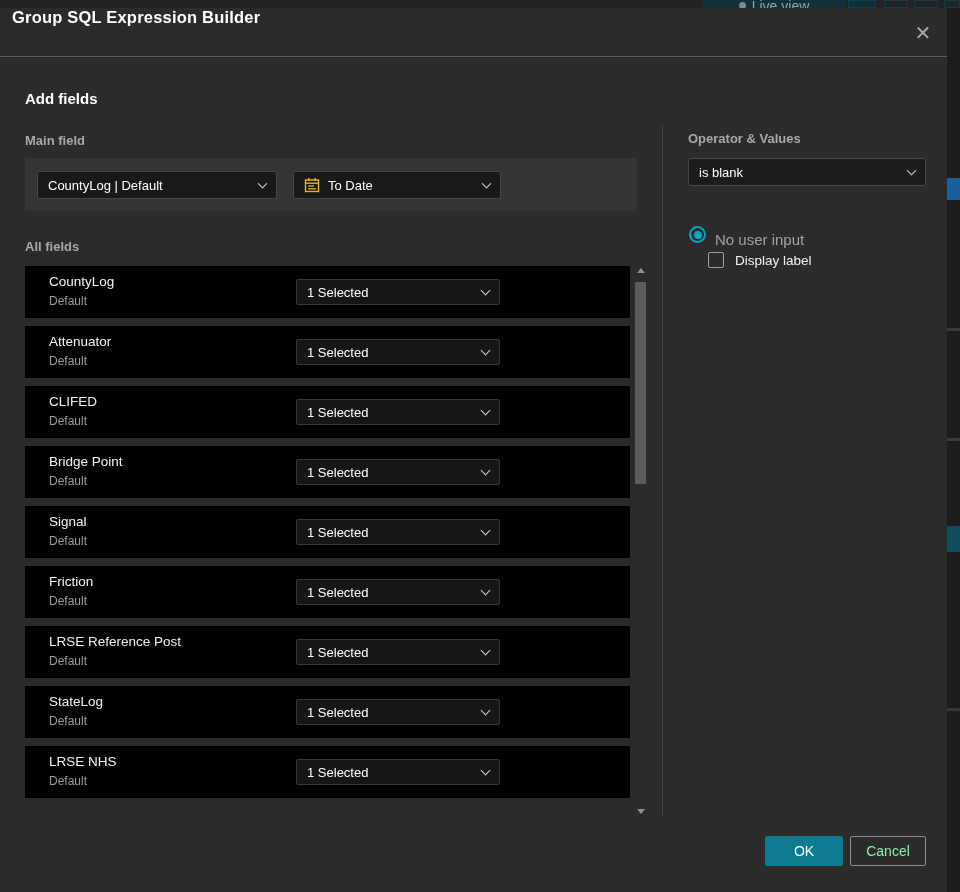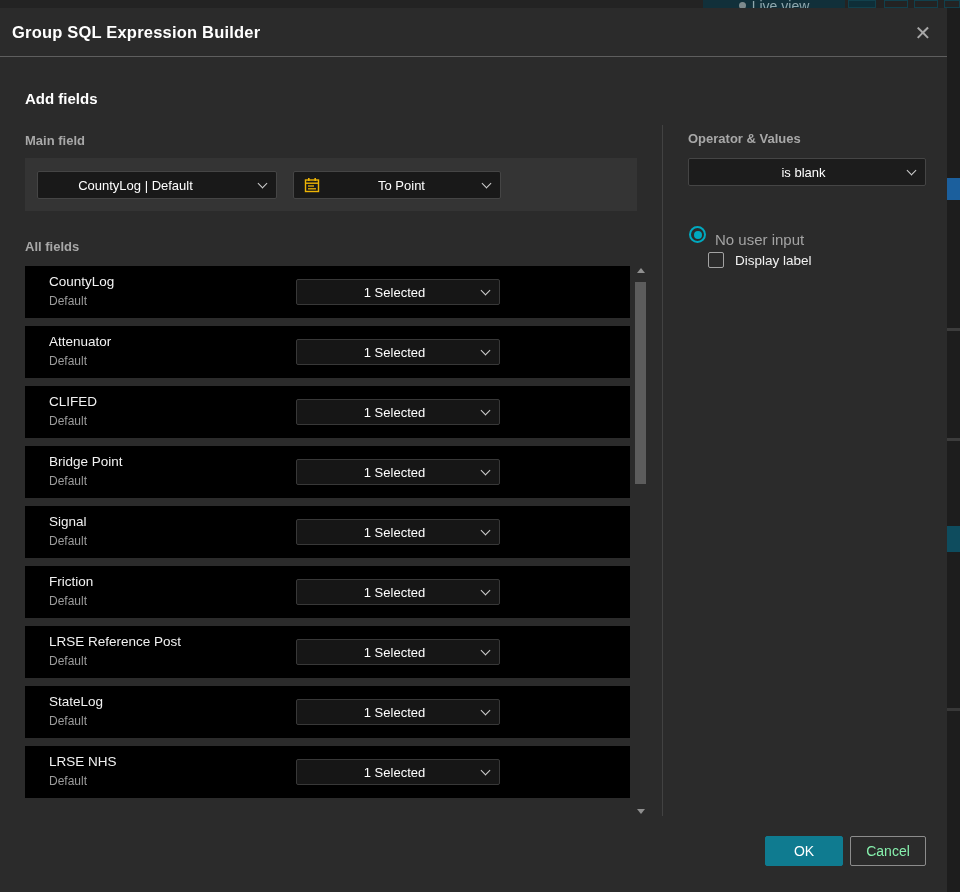--- a/index.html
+++ b/index.html
@@ -43,42 +43,42 @@
   .bg-frag.g3 { top:700px; height:3px; background:#383838; }
 
   
   .dialog {
     position:absolute; left:0; top:8px; width:947px; height:884px;
     background:#2b2b2b;
   }
   .dlg-header {
     position:absolute; left:0; top:0; width:947px; height:49px;
     border-bottom:1px solid #5e5e5e;
-    display:flex; align-items:center;
+    display:flex; align-items:flex-start;
   }
   .dlg-title { color:#ffffff; font-size:16.5px; font-weight:600; letter-spacing:.2px; padding-left:12px; }
   .dlg-close {
     position:absolute; right:10px; top:11px; width:28px; height:28px;
     color:#a8a8a8; font-size:20px; line-height:28px; text-align:center; cursor:pointer;
   }
 
   .sec-label { position:absolute; color:#a8a8a8; font-size:13px; font-weight:600; }
   .h-addfields { position:absolute; left:25px; top:82px; color:#ffffff; font-size:15px; font-weight:700; }
 
   
   .main-panel {
     position:absolute; left:25px; top:150px; width:612px; height:53px;
     background:#343434;
   }
   .dd {
     background:#191919; border:1px solid #454545; border-radius:2px;
     display:flex; align-items:center; color:#ffffff; font-size:13px;
     padding:0 10px; cursor:pointer;
   }
-  .dd .dd-text { flex:1; white-space:nowrap; overflow:hidden;text-align:center; }
+  .dd .dd-text { flex:1; white-space:nowrap; overflow:hidden; }
   .chev {
     width:7px; height:7px; flex:none;
     border-right:1.5px solid #cfcfcf; border-bottom:1.5px solid #cfcfcf;
     transform:rotate(45deg); margin-top:-4px;
   }
   .dd-mainfield { position:absolute; left:12px; top:13px; width:240px; height:28px;gap:36px; }
   .dd-datefield { position:absolute; left:268px; top:13px; width:208px; height:28px; gap:8px; }
   .cal-icon { flex:none; width:16px; height:16px; display:block; }
 
   
@@ -181,21 +181,21 @@
       </div>
       <div class="dd dd-datefield">
         <svg class="cal-icon" viewBox="0 0 16 16">
           <rect x="1.5" y="3" width="13" height="11.5" fill="none" stroke="#edb405" stroke-width="1.4"></rect>
           <line x1="1.5" y1="6.2" x2="14.5" y2="6.2" stroke="#edb405" stroke-width="1.4"></line>
           <line x1="4.8" y1="1" x2="4.8" y2="4" stroke="#edb405" stroke-width="1.6"></line>
           <line x1="11.2" y1="1" x2="11.2" y2="4" stroke="#edb405" stroke-width="1.6"></line>
           <line x1="4" y1="9" x2="10" y2="9" stroke="#edb405" stroke-width="1.3"></line>
           <line x1="4" y1="11.8" x2="12" y2="11.8" stroke="#edb405" stroke-width="1.3"></line>
         </svg>
-        <span class="dd-text">To Point</span>
+        <span class="dd-text">To Date</span>
         <span class="chev"></span>
       </div>
     </div>
 
     <div class="sec-label" style="left:25px; top:231px;">All fields</div>
 
     <div class="field-row" style="top:258px;">
       <div class="fr-name">CountyLog</div>
       <div class="fr-sub">Default</div>
       <div class="dd fr-dd">

